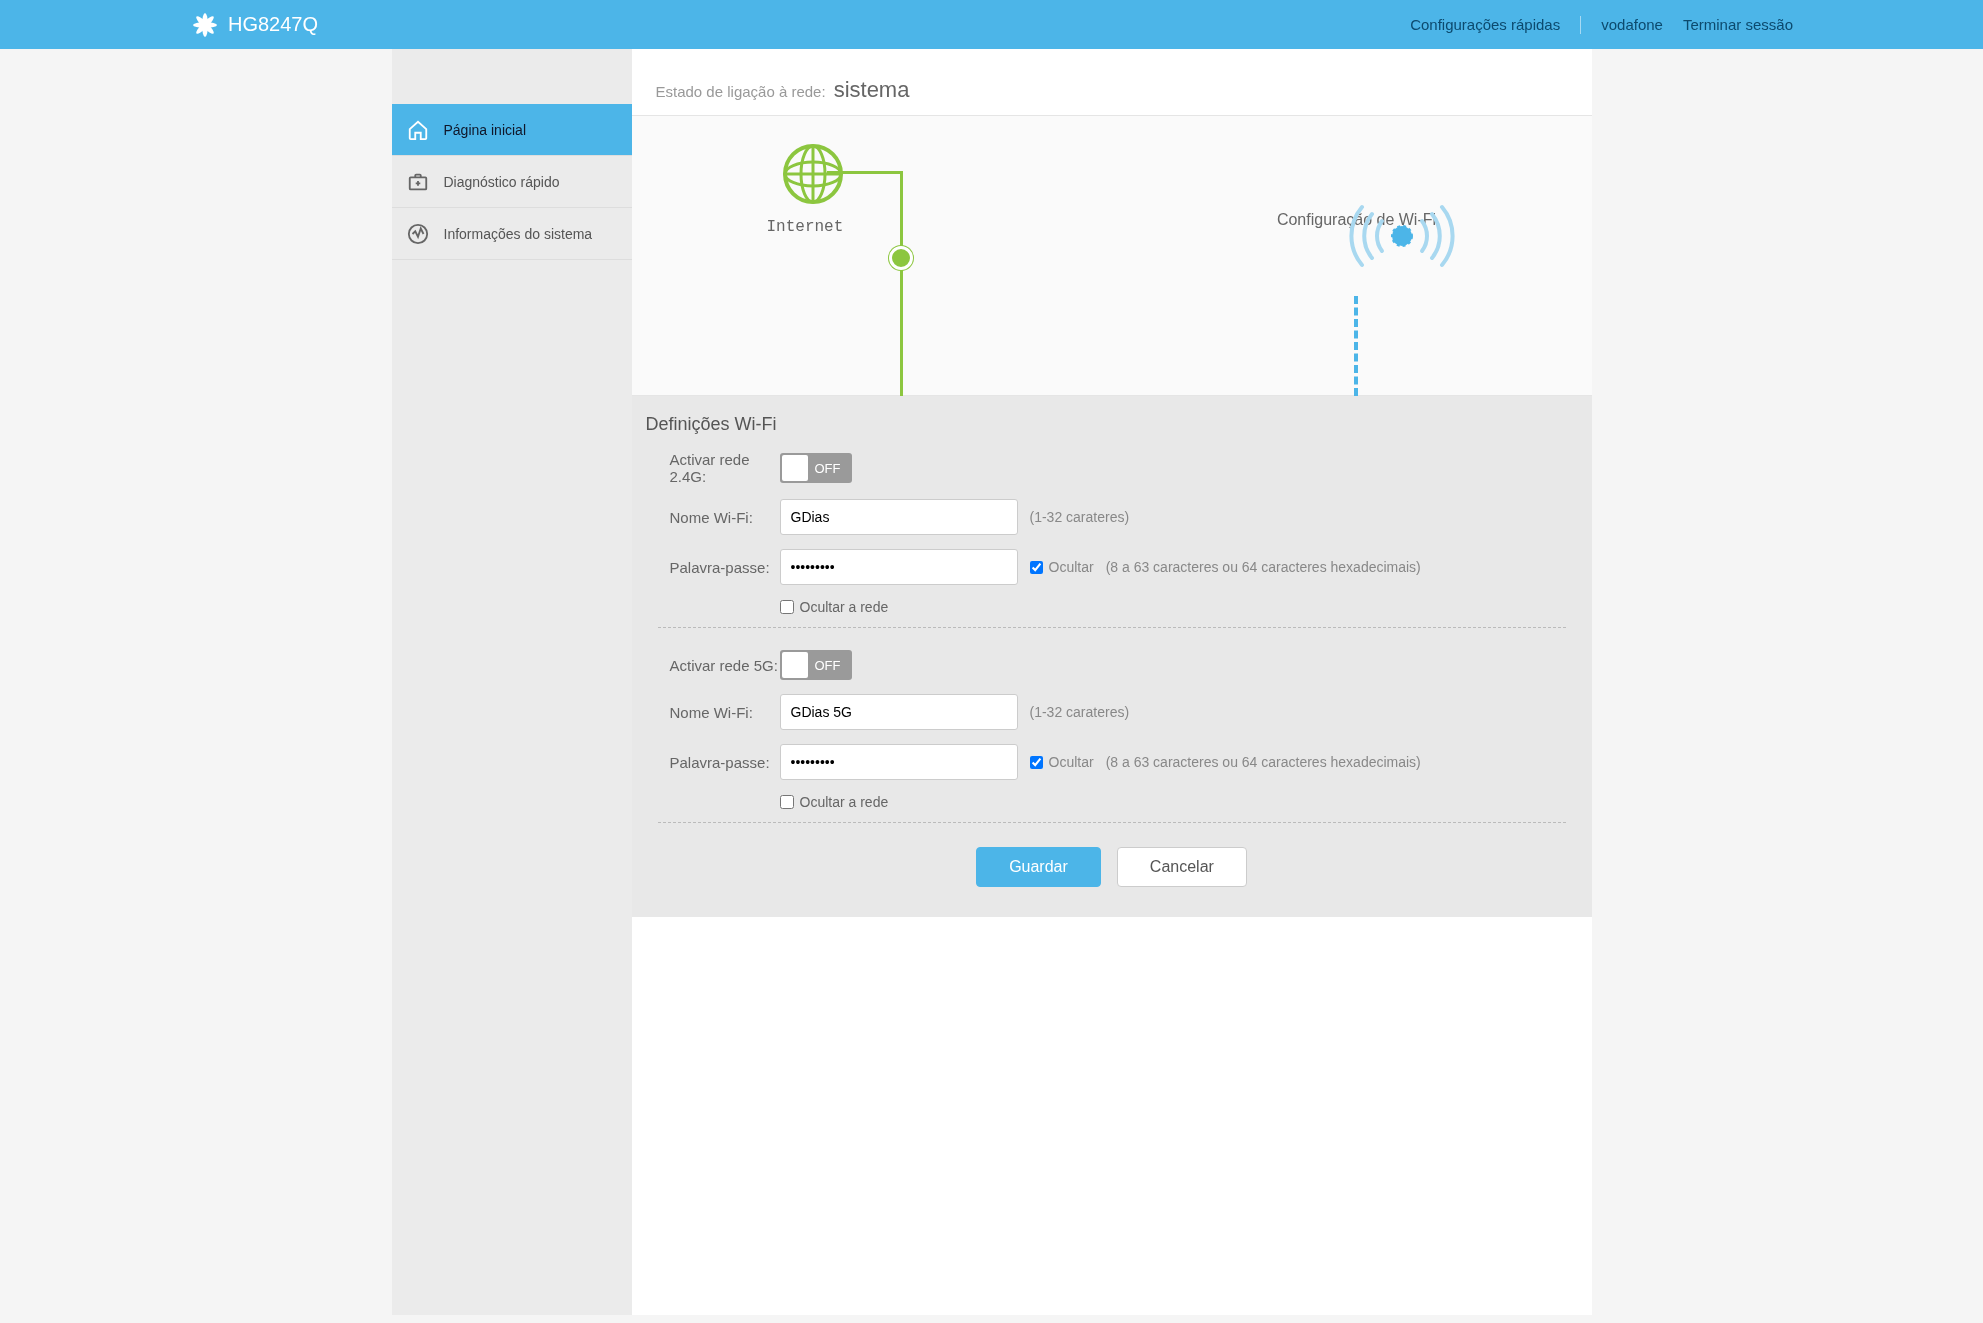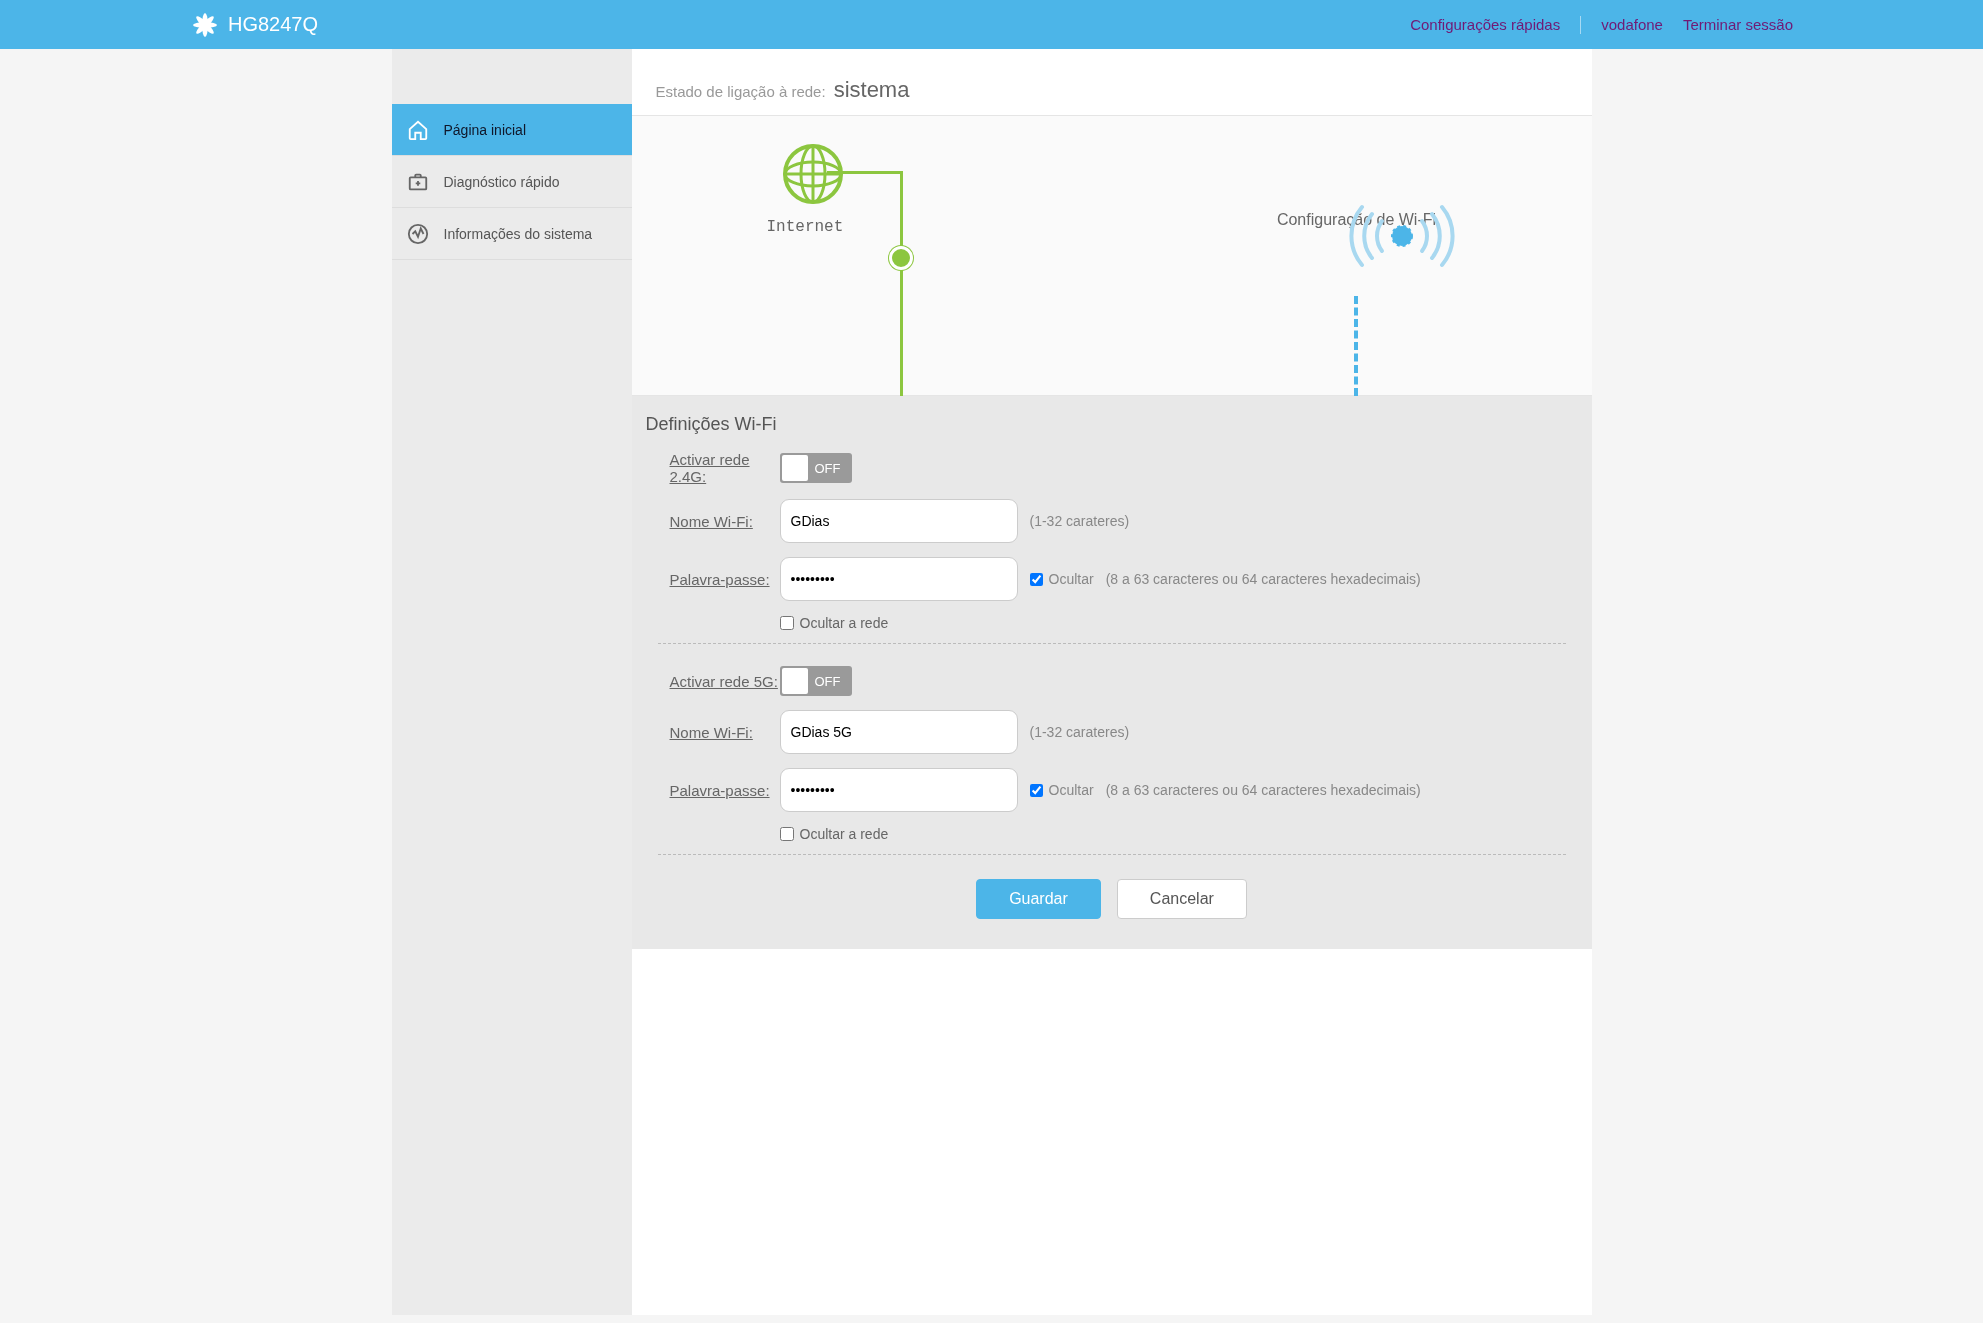--- a/index.html
+++ b/index.html
@@ -32,21 +32,21 @@
       font-weight: 400;
     }
     .header-right {
       margin-left: auto;
       margin-right: 170px;
       display: flex;
       align-items: center;
       gap: 20px;
     }
     .header-link {
-      color: #701a75;
+      color: #0c4a6e;
       font-size: 15px;
       cursor: pointer;
     }
     .header-sep {
       width: 1px;
       height: 18px;
       background: rgba(255,255,255,0.5);
     }
     .container {
       display: flex;
@@ -193,34 +193,33 @@
       display: flex;
       align-items: center;
       margin-bottom: 14px;
       padding-left: 24px;
     }
     .form-label {
       width: 110px;
       color: #666;
       font-size: 15px;
       flex-shrink: 0;
-      text-decoration: underline;
     }
     .form-control {
       display: flex;
       align-items: center;
       gap: 12px;
       flex: 1;
     }
     .text-input {
       width: 238px;
-      height: 44px;
+      height: 36px;
       padding: 12px 10px;
       border: 1px solid #ccc;
-      border-radius: 9px;
+      border-radius: 3px;
       font-size: 14px;
     }
     .hint-text {
       color: #888;
       font-size: 14px;
     }
     .toggle {
       width: 72px;
       height: 30px;
       background: #9a9a9a;

